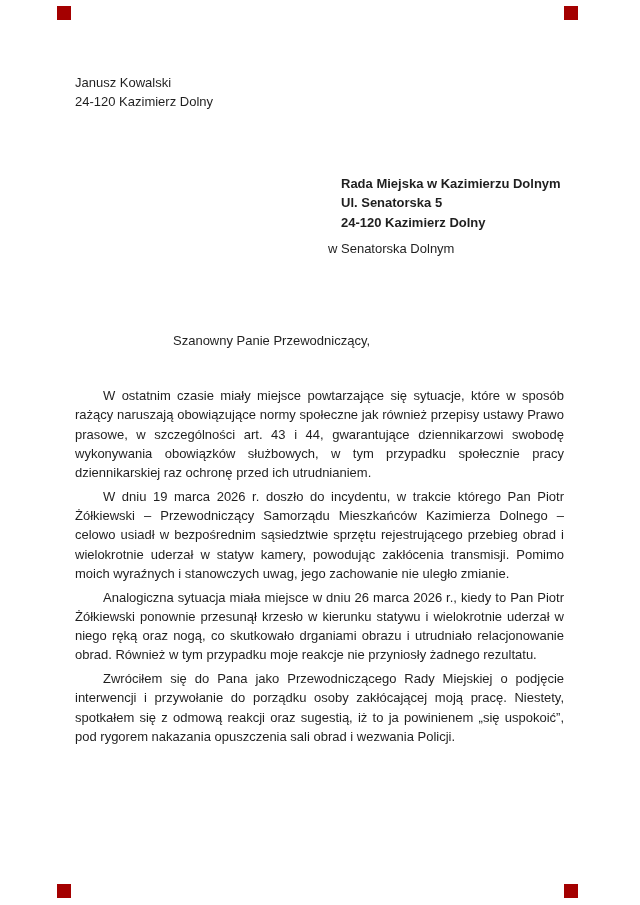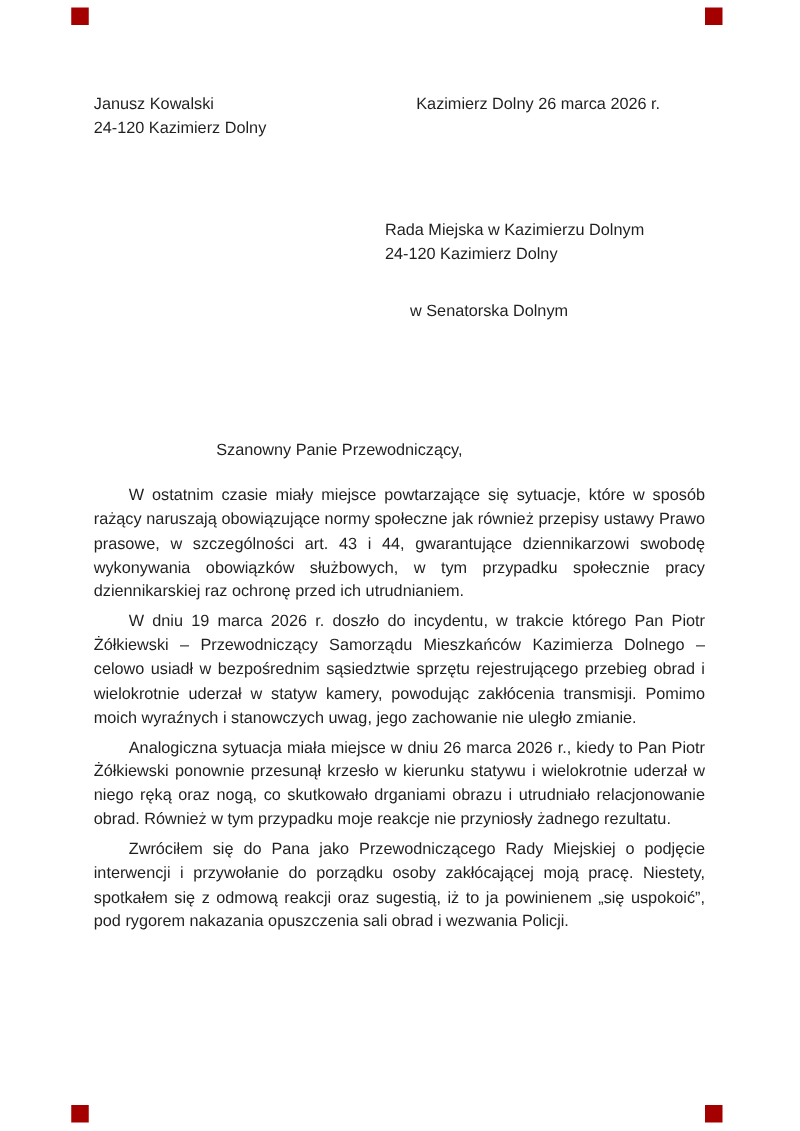--- a/index.html
+++ b/index.html
@@ -27,23 +27,23 @@
   }
   .marker.tl { left: 57px;  top: 6px; }
   .marker.tr { left: 564px; top: 6px; }
   .marker.bl { left: 57px;  top: 884px; }
   .marker.br { left: 564px; top: 884px; }
 
   .abs { position: absolute; }
 
   .sender      { left: 75px;  top: 73px; }
   .dateline    { left: 333px; top: 73px; }
-  .recipient   { left: 308px; top: 174px; }
+  .recipient   { left: 341px; top: 174px; font-weight: bold; }
   .recipient2  { left: 328px; top: 239px; }
-  .salutation  { left: 173px; top: 350px; }
+  .salutation  { left: 173px; top: 331px; }
 
   .letter-body {
     left: 75px;
     top: 386px;
     width: 489px;
     text-align: justify;
   }
   .letter-body p {
     margin: 0 0 4.3px 0;
     padding: 0;
@@ -58,24 +58,24 @@
   <div class="marker tl" style="background: rgb(164, 0, 0);"></div>
   <div class="marker tr" style="background: rgb(164, 0, 0);"></div>
   <div class="marker bl" style="background: rgb(164, 0, 0);"></div>
   <div class="marker br" style="background: rgb(164, 0, 0);"></div>
 
   <div class="abs sender">
     <div>Janusz Kowalski</div>
     <div>24-120 Kazimierz Dolny</div>
   </div>
 
-  <div class="abs dateline">Kazimierz Dolny 26 marca 2026 r.</div>
 
   <div class="abs recipient">
     <div>Rada Miejska w Kazimierzu Dolnym</div>
+    <div>Ul. Senatorska 5</div>
     <div>24-120 Kazimierz Dolny</div>
   </div>
 
   <div class="abs recipient2">
     <div>w Senatorska Dolnym</div>
   </div>
 
   <div class="abs salutation">Szanowny Panie Przewodniczący,</div>
 
   <div class="abs letter-body">

